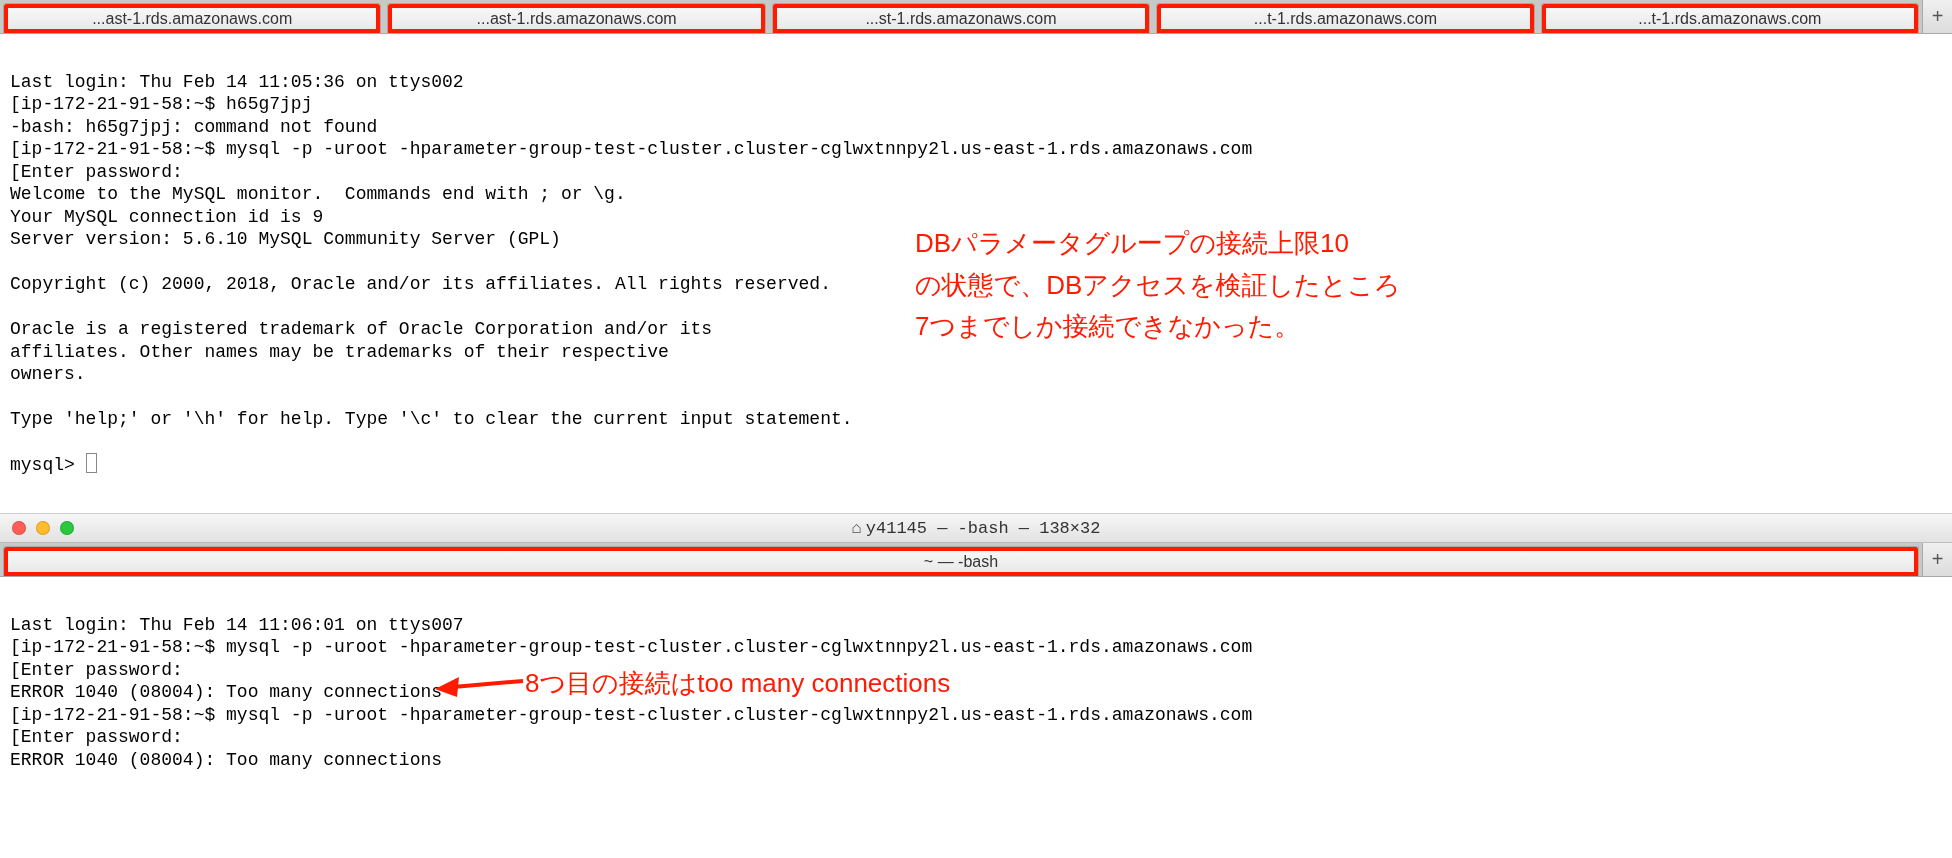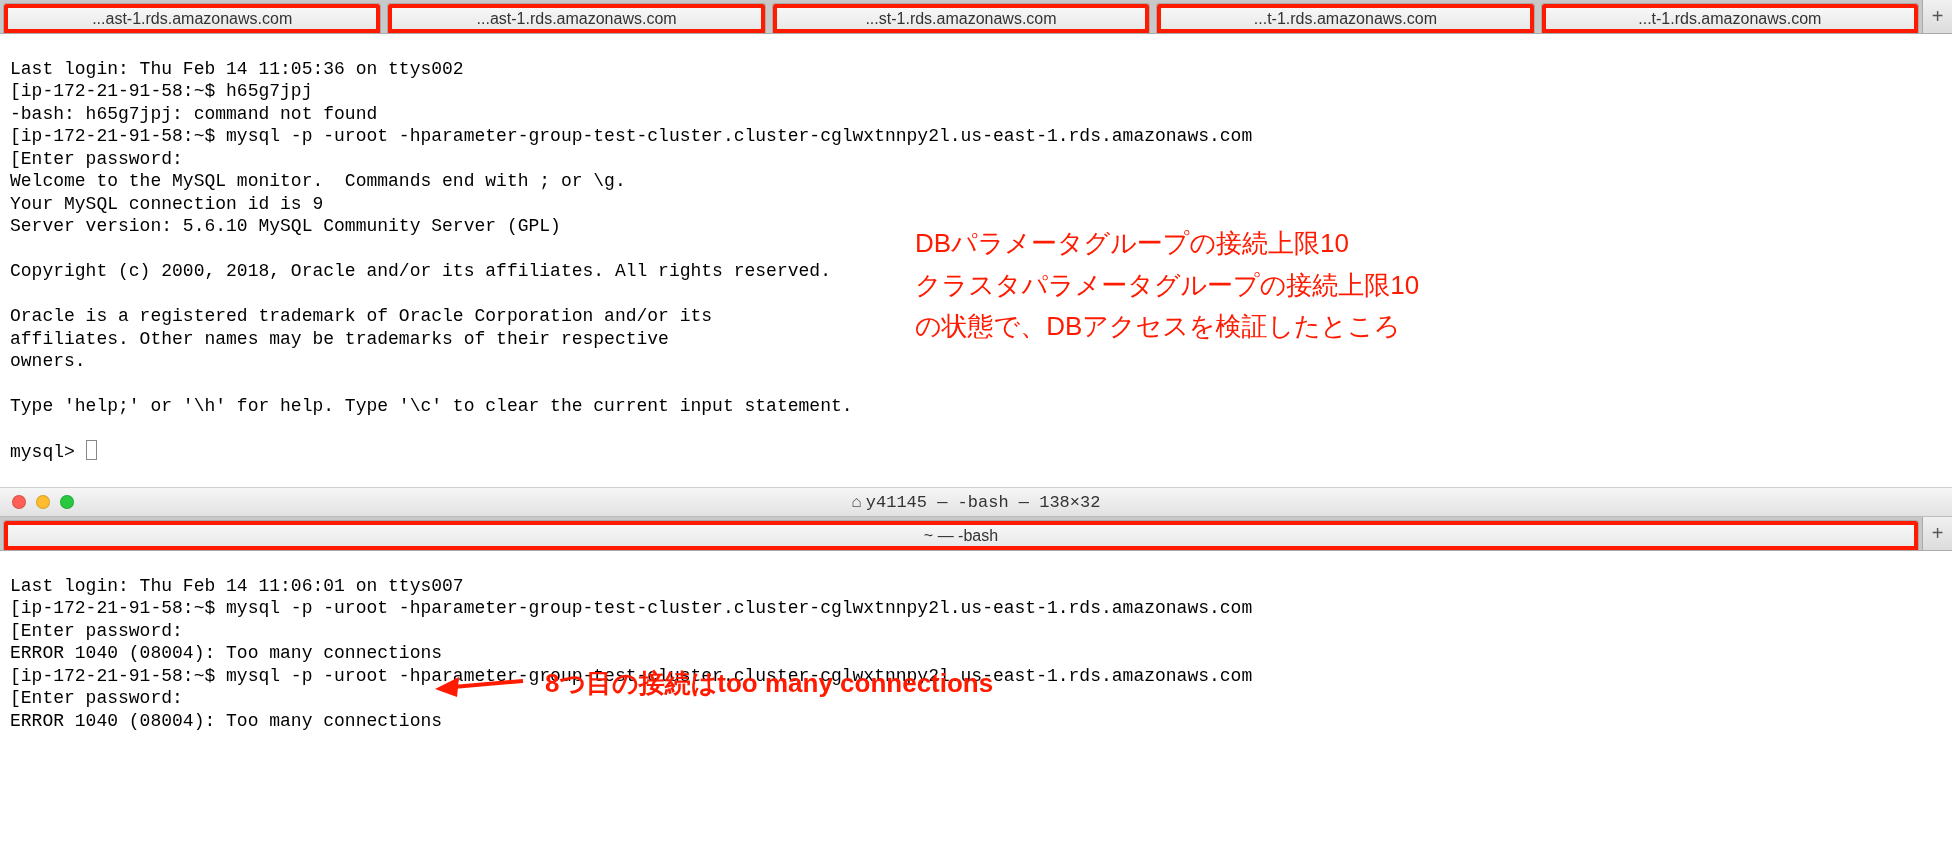--- a/index.html
+++ b/index.html
@@ -49,21 +49,21 @@
     justify-content: center;
     font-family: -apple-system, Arial, sans-serif;
     font-size: 20px;
     color: #555;
     background: linear-gradient(#f0f0f0, #dcdcdc);
     border-left: 1px solid #aaa;
   }
 
   
   .term {
-    padding: 1px 10px;
+    padding: 14px 10px;
     white-space: pre;
     line-height: 1.25;
     color: #000;
   }
 
   .cursor-box {
     display: inline-block;
     width: 11px;
     height: 20px;
     border: 1.5px solid #888;
@@ -157,22 +157,22 @@
 <span>owners.</span>
 <span></span>
 <span>Type 'help;' or '\h' for help. Type '\c' to clear the current input statement.</span>
 <span></span>
 <span>mysql&gt; </span><span class="cursor-box"></span>
   </div>
 </div>
 
 <div class="annot" style="top:194px; left:915px;">
   <div>DBパラメータグループの接続上限10</div>
-  <div>クラスタパラメータグループの接続上限10</div>
   <div>の状態で、DBアクセスを検証したところ</div>
+  <div>7つまでしか接続できなかった。</div>
 </div>
 
 <div class="window">
   <div class="titlebar">
     <div class="traffic">
       <div class="light red"></div>
       <div class="light yellow"></div>
       <div class="light green"></div>
     </div>
     <div class="titletext">
@@ -195,13 +195,13 @@
 <span>ERROR 1040 (08004): Too many connections</span>
   </div>
 </div>
 
 <div class="arrow" style="left:435px; top:671px;">
   <svg width="90" height="28" viewBox="0 0 90 28">
     <line x1="88" y1="10" x2="18" y2="16" stroke="#ff1a00" stroke-width="4"></line>
     <polygon points="0,18 24,6 22,26" fill="#ff1a00"></polygon>
   </svg>
 </div>
-<div class="arrow-label" style="left:545px; top:666px;font-weight:bold;">8つ目の接続はtoo many connections</div>
+<div class="arrow-label" style="left:525px; top:666px;">8つ目の接続はtoo many connections</div>
 
 </body></html>

